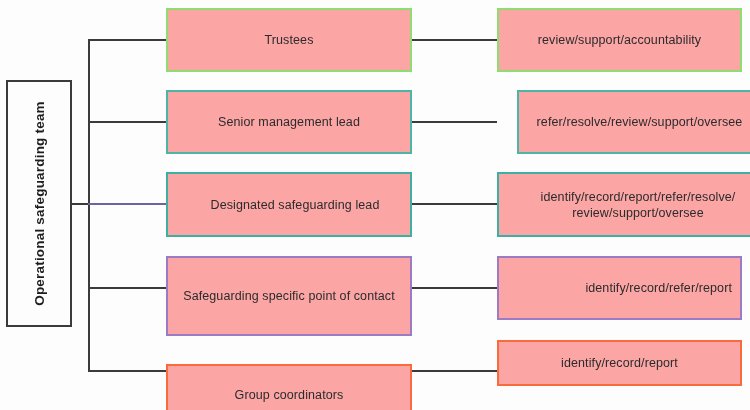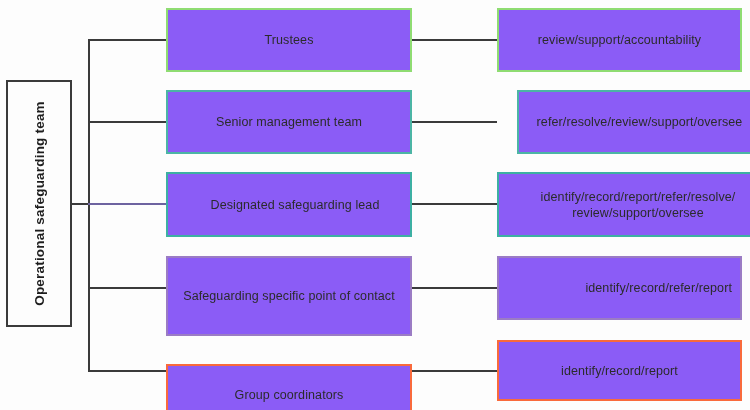--- a/index.html
+++ b/index.html
@@ -11,21 +11,21 @@
     position: relative;
     width: 750px;
     height: 410px;
     background: #fdfdfd;
     font-family: "Liberation Sans", sans-serif;
     overflow: hidden;
   }
   .node {
     position: absolute;
     box-sizing: border-box;
-    background: #8b5cf6;
+    background: #fca5a5;
     border-style: solid;
     border-width: 2px;
     display: flex;
     align-items: center;
     justify-content: center;
     text-align: center;
   }
   .node-label {
     color: #2b2b2b;
     font-size: 12.5px;
@@ -82,21 +82,21 @@
   <div class="node" style="left: 166px; top: 8px; width: 246px; height: 64px; border-color: rgb(143, 220, 114);">
     <span class="node-label">Trustees</span>
   </div>
   <div class="line-h" style="left:412px; top:39px; width:85px;"></div>
   <div class="node" style="left: 497px; top: 8px; width: 245px; height: 64px; border-color: rgb(143, 220, 114);">
     <span class="node-label">review/support/accountability</span>
   </div>
 
   <div class="line-h" style="left: 88px; top: 121px; width: 78px; background: rgb(59, 59, 59);"></div>
   <div class="node" style="left: 166px; top: 90px; width: 246px; height: 64px; border-color: rgb(76, 181, 165);">
-    <span class="node-label">Senior management team</span>
+    <span class="node-label">Senior management lead</span>
   </div>
   <div class="line-h" style="left:412px; top:121px; width:85px;"></div>
   <div class="node" style="left: 517px; top: 90px; width: 245px; height: 64px; border-color: rgb(76, 181, 165);">
     <span class="node-label">refer/resolve/review/support/oversee</span>
   </div>
 
   <div class="line-h purple-line" style="left: 88px; top: 203px; width: 78px; background: rgb(109, 99, 160);"></div>
   <div class="node" style="left: 166px; top: 172px; width: 246px; height: 65px; border-color: rgb(61, 176, 163); padding-left: 12px;">
     <span class="node-label">Designated safeguarding lead</span>
   </div>
@@ -113,17 +113,17 @@
   <div class="line-h" style="left:412px; top:287px; width:85px;"></div>
   <div class="node" style="left: 497px; top: 256px; width: 245px; height: 64px; border-color: rgb(155, 124, 196); justify-content: flex-end;">
     <span class="node-label">identify/record/refer/report</span>
   </div>
 
   <div class="line-h" style="left: 88px; top: 370px; width: 78px; background: rgb(59, 59, 59);"></div>
   <div class="node" style="left: 166px; top: 340px; width: 246px; height: 61px; border-color: rgb(249, 106, 60); margin-top: 24px;">
     <span class="node-label">Group coordinators</span>
   </div>
   <div class="line-h" style="left:412px; top:370px; width:85px;"></div>
-  <div class="node" style="left: 497px; top: 340px; width: 245px; height: 61px; border-color: rgb(249, 106, 60);">
+  <div class="node" style="left: 497px; top: 340px; width: 245px; height: 46px; border-color: rgb(249, 106, 60);">
     <span class="node-label">identify/record/report</span>
   </div>
 
 </div>
 
 </body></html>

